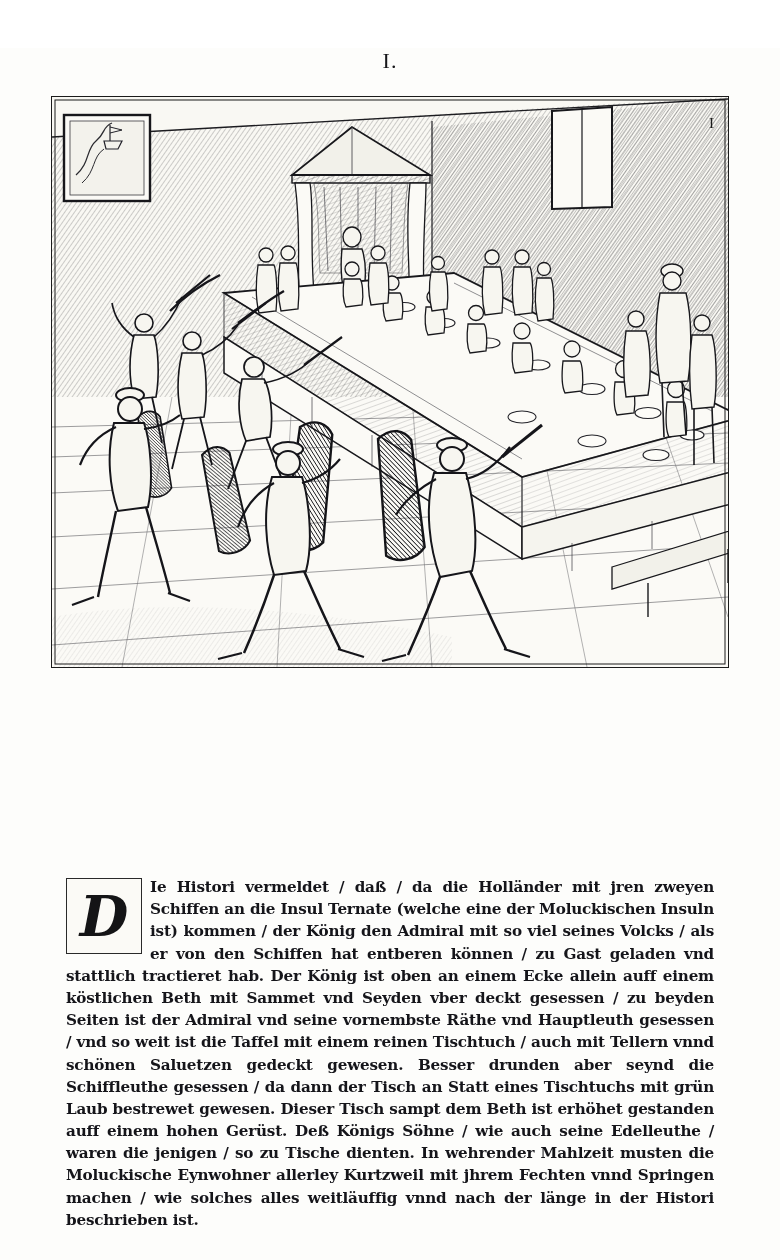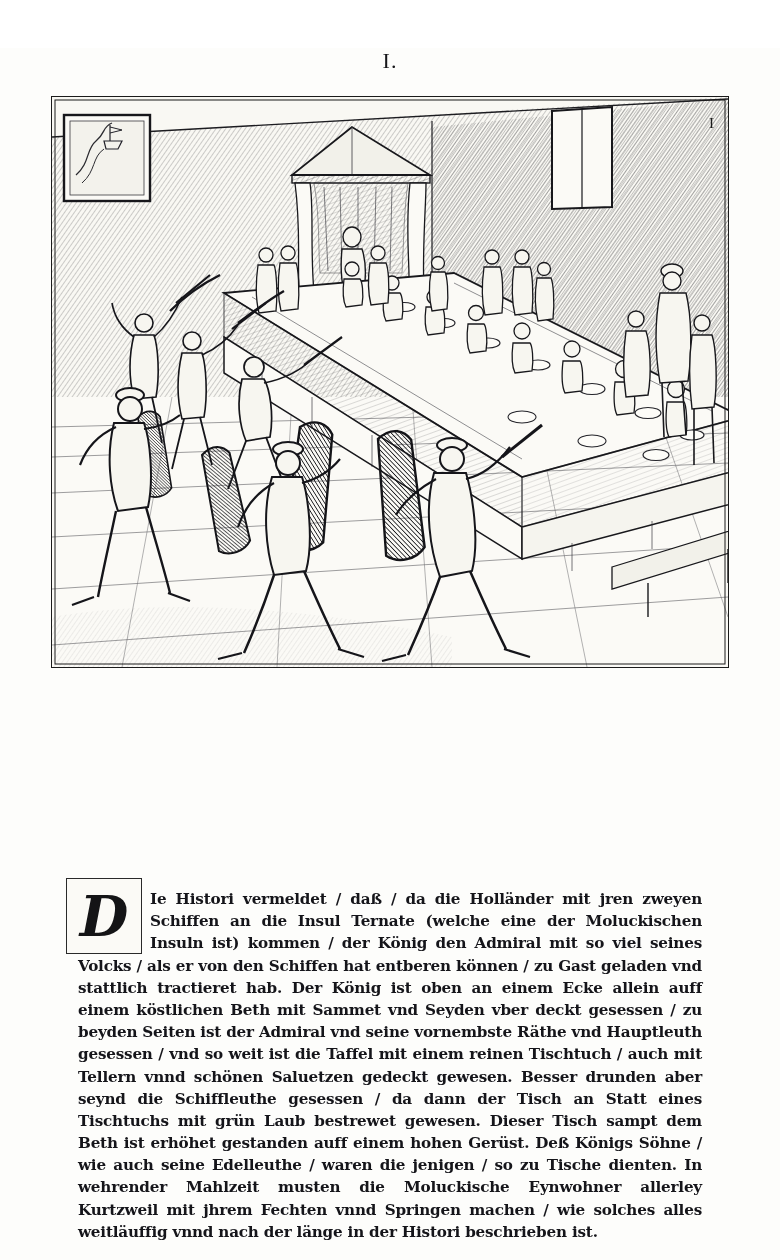--- a/index.html
+++ b/index.html
@@ -112,21 +112,21 @@
   .body-text {
     font-family: "DejaVu Serif", serif;
     font-size: 15.2px;
     line-height: 1.46;
     text-align: justify;
     color: #15151a;
     font-weight: 600;
     letter-spacing: -0.2px;
   }
   .body-text p {
-    margin: 12px;
+    margin: 0;
   }
 
   .footline {
     position: absolute;
     left: 66px;
     top: 1126px;
     width: 648px;
     display: flex;
     justify-content: space-between;
     font-family: "DejaVu Serif", serif;

